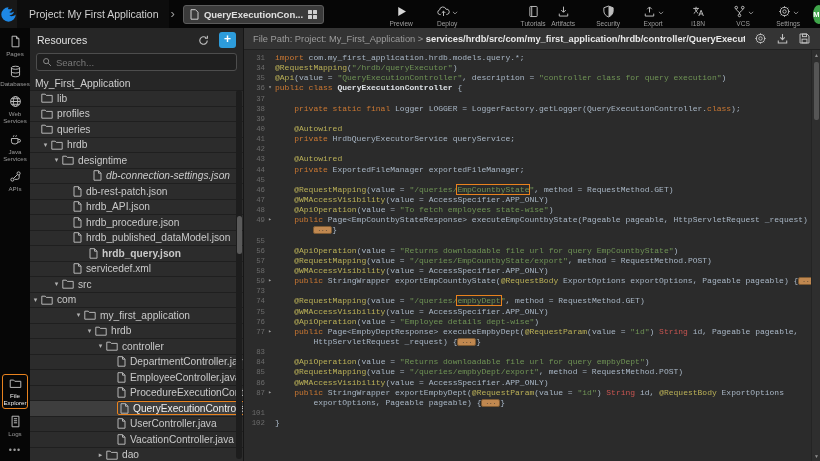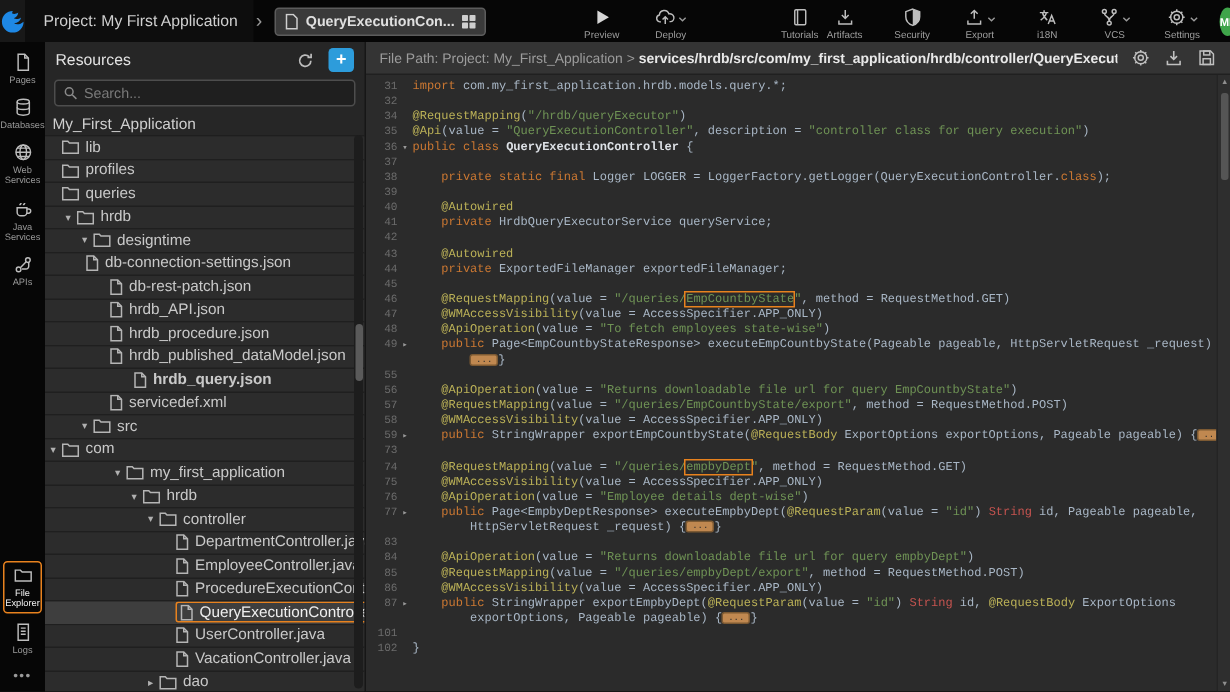--- a/index.html
+++ b/index.html
@@ -393,21 +393,21 @@
         </div>
         <div class="trow" style="padding-left: 21px;">
           <span class="exp">▾</span>
           <span class="ic folder">
             <svg viewBox="0 0 12 10" width="100%" height="100%" fill="none" stroke="#b5b5b5" stroke-width="1">
               <path d="M.8 9.2V1.2h3.4l1.1 1.2h5.9v6.8z"></path>
             </svg>
           </span>
           <span class="tl">designtime</span>
         </div>
-        <div class="trow" style="padding-left: 16px;">
+        <div class="trow" style="padding-left: 52px; font-style: italic;">
           <span class="exp"></span>
           <span class="ic file">
             <svg viewBox="0 0 9 11" width="100%" height="100%" fill="none" stroke="#b5b5b5" stroke-width="1">
               <path d="M1 .7h4.5L8 3.2v7H1z"></path>
               <path d="M5.5 .7v2.5H8"></path>
             </svg>
           </span>
           <span class="tl">db-connection-settings.json</span>
         </div>
         <div class="trow" style="padding-left: 32px;">
@@ -619,25 +619,20 @@
       </span>
     </div>
     <div class="codearea">
       <div class="code" id="code">
           <div class="crow">
             <span class="ln">31</span>
             <span class="fm"></span>
             <span class="ct"><span class="tk-k">import </span><span class="tk-p">com.my_first_application.hrdb.models.query.*;</span></span>
           </div>
           <div class="crow">
-            <span class="ln">32</span>
-            <span class="fm"></span>
-            <span class="ct"></span>
-          </div>
-          <div class="crow">
             <span class="ln">34</span>
             <span class="fm"></span>
             <span class="ct"><span class="tk-a">@RequestMapping</span><span class="tk-p">(</span><span class="tk-s">"/hrdb/queryExecutor"</span><span class="tk-p">)</span></span>
           </div>
           <div class="crow">
             <span class="ln">35</span>
             <span class="fm"></span>
             <span class="ct"><span class="tk-a">@Api</span><span class="tk-p">(value = </span><span class="tk-s">"QueryExecutionController"</span><span class="tk-p">, description = </span><span class="tk-s">"controller class for query execution"</span><span class="tk-p">)</span></span>
           </div>
           <div class="crow">

